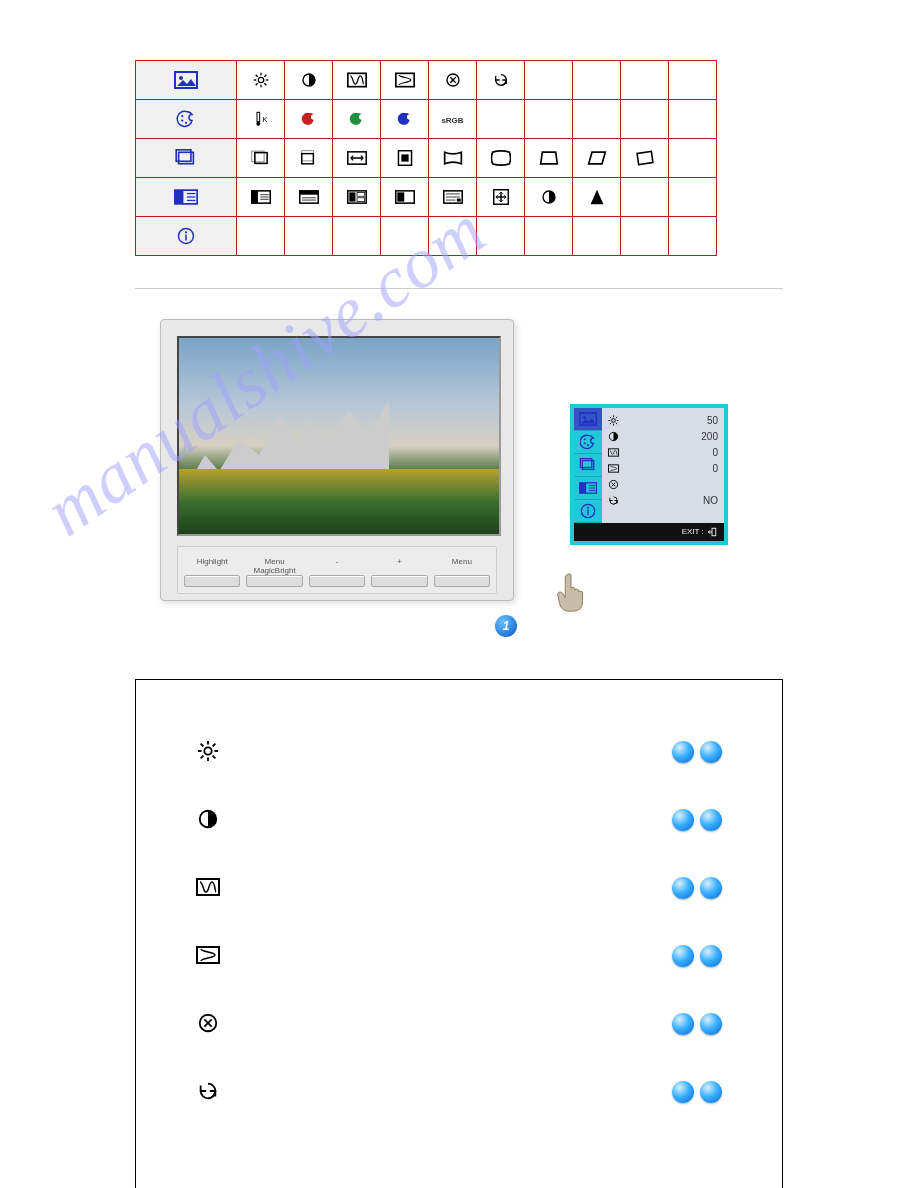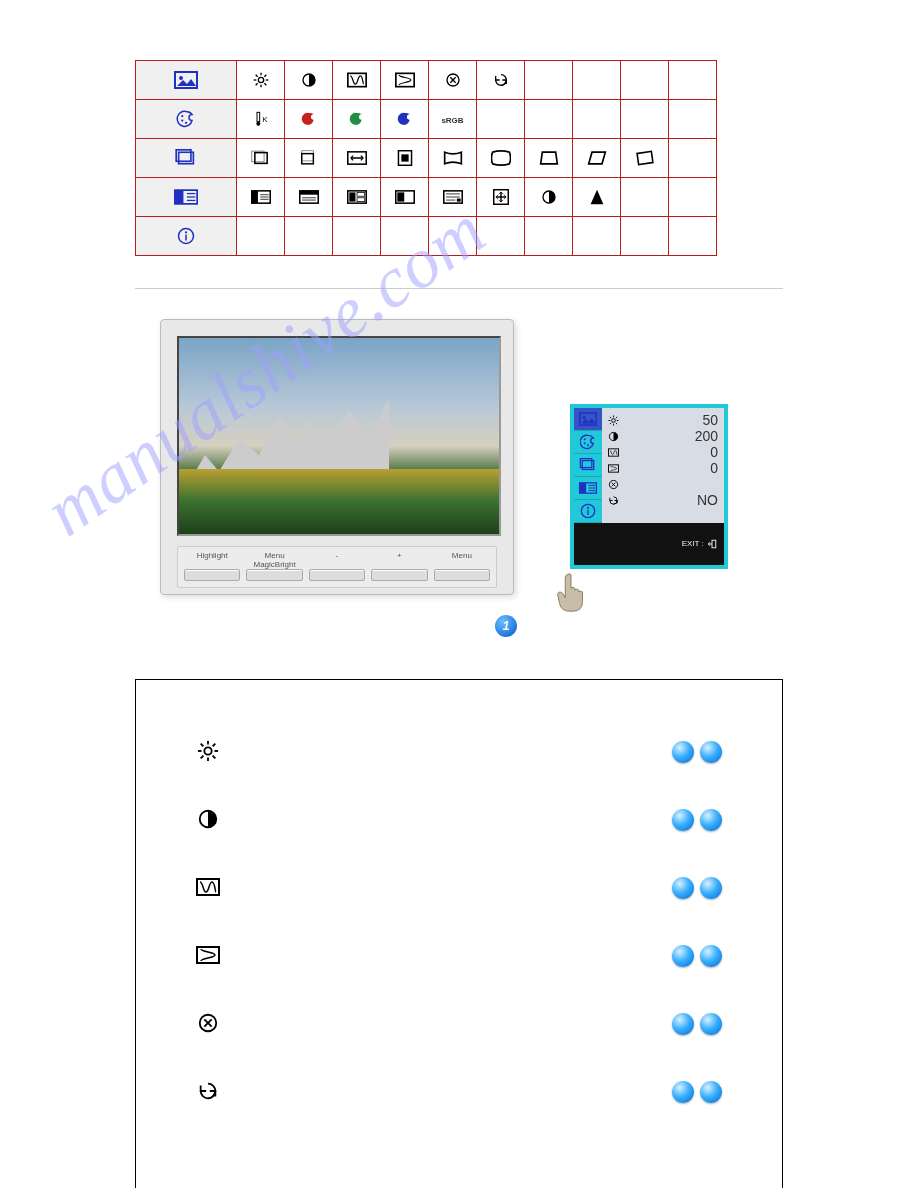--- a/index.html
+++ b/index.html
@@ -75,21 +75,21 @@
     content:"";
     position:absolute;
     left:0; bottom:0;
     width:100%;height:65px;
     background:linear-gradient(to top,#1e4018,#3a7030,#b8a030);
   }
   .btnbar {
     margin-top: 10px;
     background:#ececec;
     border:1px solid #ccc;
-    padding:4px 6px 6px 6px;
+    padding:10px 6px 6px 6px;
     display:flex;
     gap:6px;
     border-radius:2px;
   }
   .mbtn {
     flex:1;
     text-align:center;
     font-size:8px;
     color:#555;
   }
@@ -137,27 +137,27 @@
   }
   .osd-left .tab.active{ background:#3454c8; }
   .osd-right{
     flex:1;
     background:#d8dce4;
     padding:4px 6px;
   }
   .osd-row{
     display:flex;justify-content:space-between;
     height:16px;align-items:center;
-    font-size:14px;color:#333;
+    font-size:10px;color:#333;
   }
   .osd-row .ri{width:12px;display:inline-flex;}
   .osd-foot{
     background:#111;color:#eee;
     font-size:8px;
-    padding:16px 6px;text-align:right;
+    padding:4px 6px;text-align:right;
   }
 
   
   .watermark{
     position:absolute;
     left:-50px; top:-80px;
     width:700px;height:500px;
     pointer-events:none;
     color:#9ea0ff;
     opacity:0.5;

